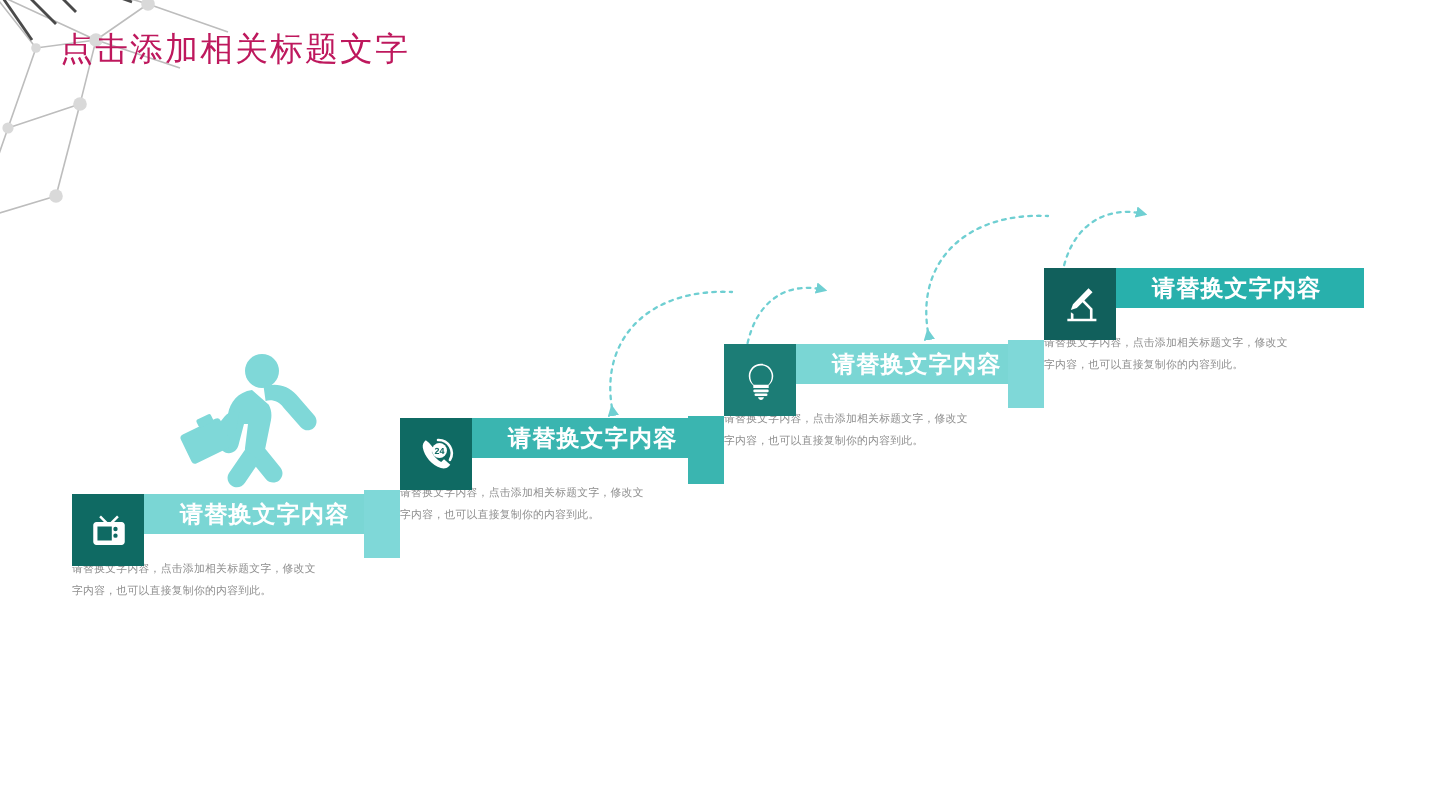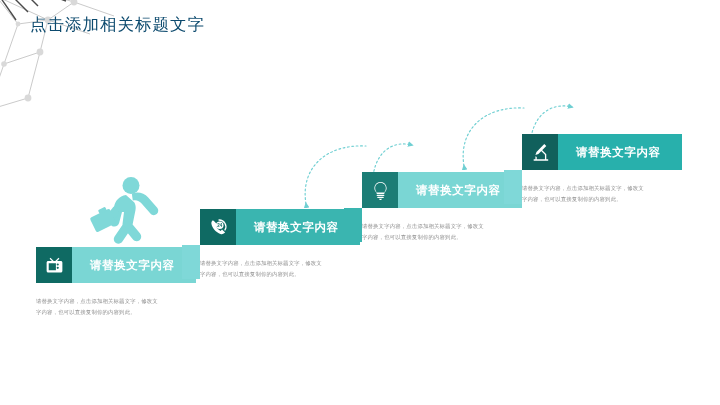--- a/index.html
+++ b/index.html
@@ -23,21 +23,21 @@
 
   
   #runner { position:absolute; left:86px; top:176px; width:78px; height:70px; }
 
   
   #arrows { position:absolute; left:0; top:0; width:720px; height:405px; pointer-events:none; }
 
   
   .step { position:absolute; }
 
-  .step-bar { display:flex; align-items:stretch; height:36px; position:relative; }
+  .step-bar { display:flex; align-items:stretch; height:20px; position:relative; }
 
   .step-icon {
     width:36px; height:36px; flex:0 0 36px;
     display:flex; align-items:center; justify-content:center;
     background:#0f6a63;
   }
   .step-icon svg { display:block; }
 
   .step-head {
     flex:1 1 auto;
@@ -90,21 +90,21 @@
   <g fill="#d9d9d9">
     <circle cx="80" cy="12" r="3.4"></circle>
     <circle cx="54" cy="30" r="3.4"></circle>
     <circle cx="46" cy="62" r="3.4"></circle>
     <circle cx="34" cy="108" r="3.4"></circle>
     <circle cx="10" cy="74" r="2.8"></circle>
     <circle cx="24" cy="34" r="2.4"></circle>
   </g>
 </svg>
 
-<div id="slide-title" style="color: #0c4a6e;">点击添加相关标题文字</div>
+<div id="slide-title" style="color: #be185d;">点击添加相关标题文字</div>
 
 <svg id="runner" viewBox="0 0 78 70">
   <g fill="#7fd8d8">
     <circle cx="45" cy="9.5" r="8.5"></circle>
     <path d="M40 19 C33 20 29 25 28 31 L24 45 C23.4 48 25.4 50.6 28.4 50.6 C30.8 50.6 32.6 49 33.2 46.8 L36 36 L38 36 L36.5 48 C36.3 50 37 51.4 38.2 52.8 L47 63.6 C48.6 65.6 51.6 65.8 53.6 64.2 C55.6 62.5 55.8 59.6 54.1 57.6 L46.6 48.4 L49.5 34 C50 31 49.6 28.6 48.4 26.4"></path>
     <path d="M46.8 24.5 C50 23.5 53.6 24.8 55.6 27.6 L64.4 37.6 C66 39.5 68.8 39.7 70.7 38.1 C72.6 36.5 72.8 33.6 71.2 31.7 L62.2 21.4 C58 16.6 51.6 15.2 45.8 17.4"></path>
     <path d="M36.4 49 L28.6 60.4 C27.1 62.6 27.7 65.5 29.9 66.9 C32.1 68.3 35 67.7 36.4 65.5 L44.2 54"></path>
     <path d="M33.6 30.4 C31 29.2 28 30 26.3 32.2 L18 42.6 C16.6 44.4 16.8 47 18.5 48.5 C20.3 50.1 23 49.9 24.6 48.1 L32 39"></path>
     <rect x="6" y="36.5" width="22" height="16" rx="2" transform="rotate(-26 17 44.5)"></rect>
     <rect x="12.4" y="32.2" width="8" height="4.4" rx="1.2" transform="rotate(-26 16.4 34.4)"></rect>

